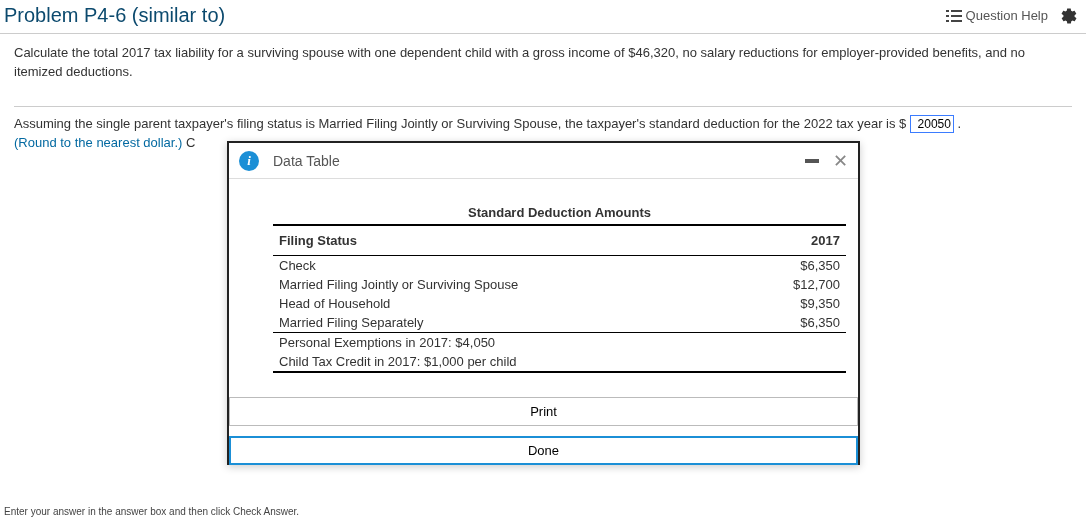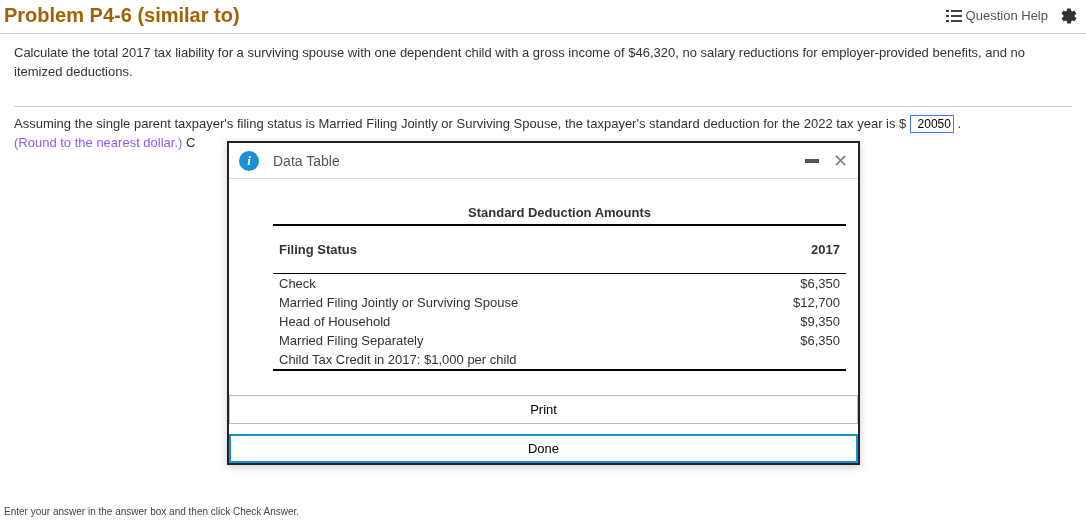--- a/index.html
+++ b/index.html
@@ -15,22 +15,22 @@
     }
     .header {
       display: flex;
       justify-content: space-between;
       align-items: center;
       padding: 4px 8px 6px 4px;
       border-bottom: 1px solid #ccc;
     }
     .header-title {
       font-size: 20px;
-      color: #a16207;
-      font-weight: bold;
+      color: #0c4a6e;
+      font-weight: normal;
     }
     .header-right {
       display: flex;
       align-items: center;
       gap: 12px;
     }
     .question-help {
       display: flex;
       align-items: flex-end;
       gap: 4px;
@@ -48,21 +48,21 @@
     .hr { border: none; border-top: 1px solid #ccc; margin: 6px 0 8px 0; }
     .inline-input {
       width: 44px;
       height: 18px;
       border: 1px solid #3b7cff;
       font-size: 12px;
       text-align: right;
       padding: 8px 2px;
       vertical-align: baseline;
     }
-    .round-note { color: #8b5cf6; }
+    .round-note { color: #0369a1; }
     .modal {
       position: absolute;
       left: 227px;
       top: 141px;
       width: 633px;
       height: 324px;
       background: #fff;
       border: 2px solid #222;
       box-shadow: 0 2px 8px rgba(0,0,0,0.2);
     }
@@ -100,21 +100,21 @@
     }
     .table-title-row td {
       text-align: center;
       font-weight: bold;
       padding: 4px 0;
     }
     .header-row td {
       border-top: 2px solid #000;
       border-bottom: 1px solid #000;
       font-weight: bold;
-      padding: 16px 6px;
+      padding: 7px 6px;
     }
     .data-row td { padding: 2px 6px; }
     .sep-row td { border-top: 1px solid #000; padding:2px 6px; }
     .end-row td { border-bottom: 2px solid #000; padding:2px 6px; }
     .col-right { text-align: right; }
     .modal-footer {
       display:flex;
       justify-content:flex-start;
       gap:10px;
       padding: 14px 0;
@@ -204,20 +204,23 @@
         <td class="col-right">$12,700</td>
       </tr>
       <tr class="data-row">
         <td>Head of Household</td>
         <td class="col-right">$9,350</td>
       </tr>
       <tr class="data-row">
         <td>Married Filing Separately</td>
         <td class="col-right">$6,350</td>
       </tr>
+      <tr class="sep-row">
+        <td colspan="2">Personal Exemptions in 2017: $4,050</td>
+      </tr>
       <tr class="end-row">
         <td colspan="2">Child Tax Credit in 2017: $1,000 per child</td>
       </tr>
     </tbody>
       </table>
   </div>
   <div class="modal-footer">
     <button class="btn">Print</button>
     <button class="btn btn-done">Done</button>
   </div>

